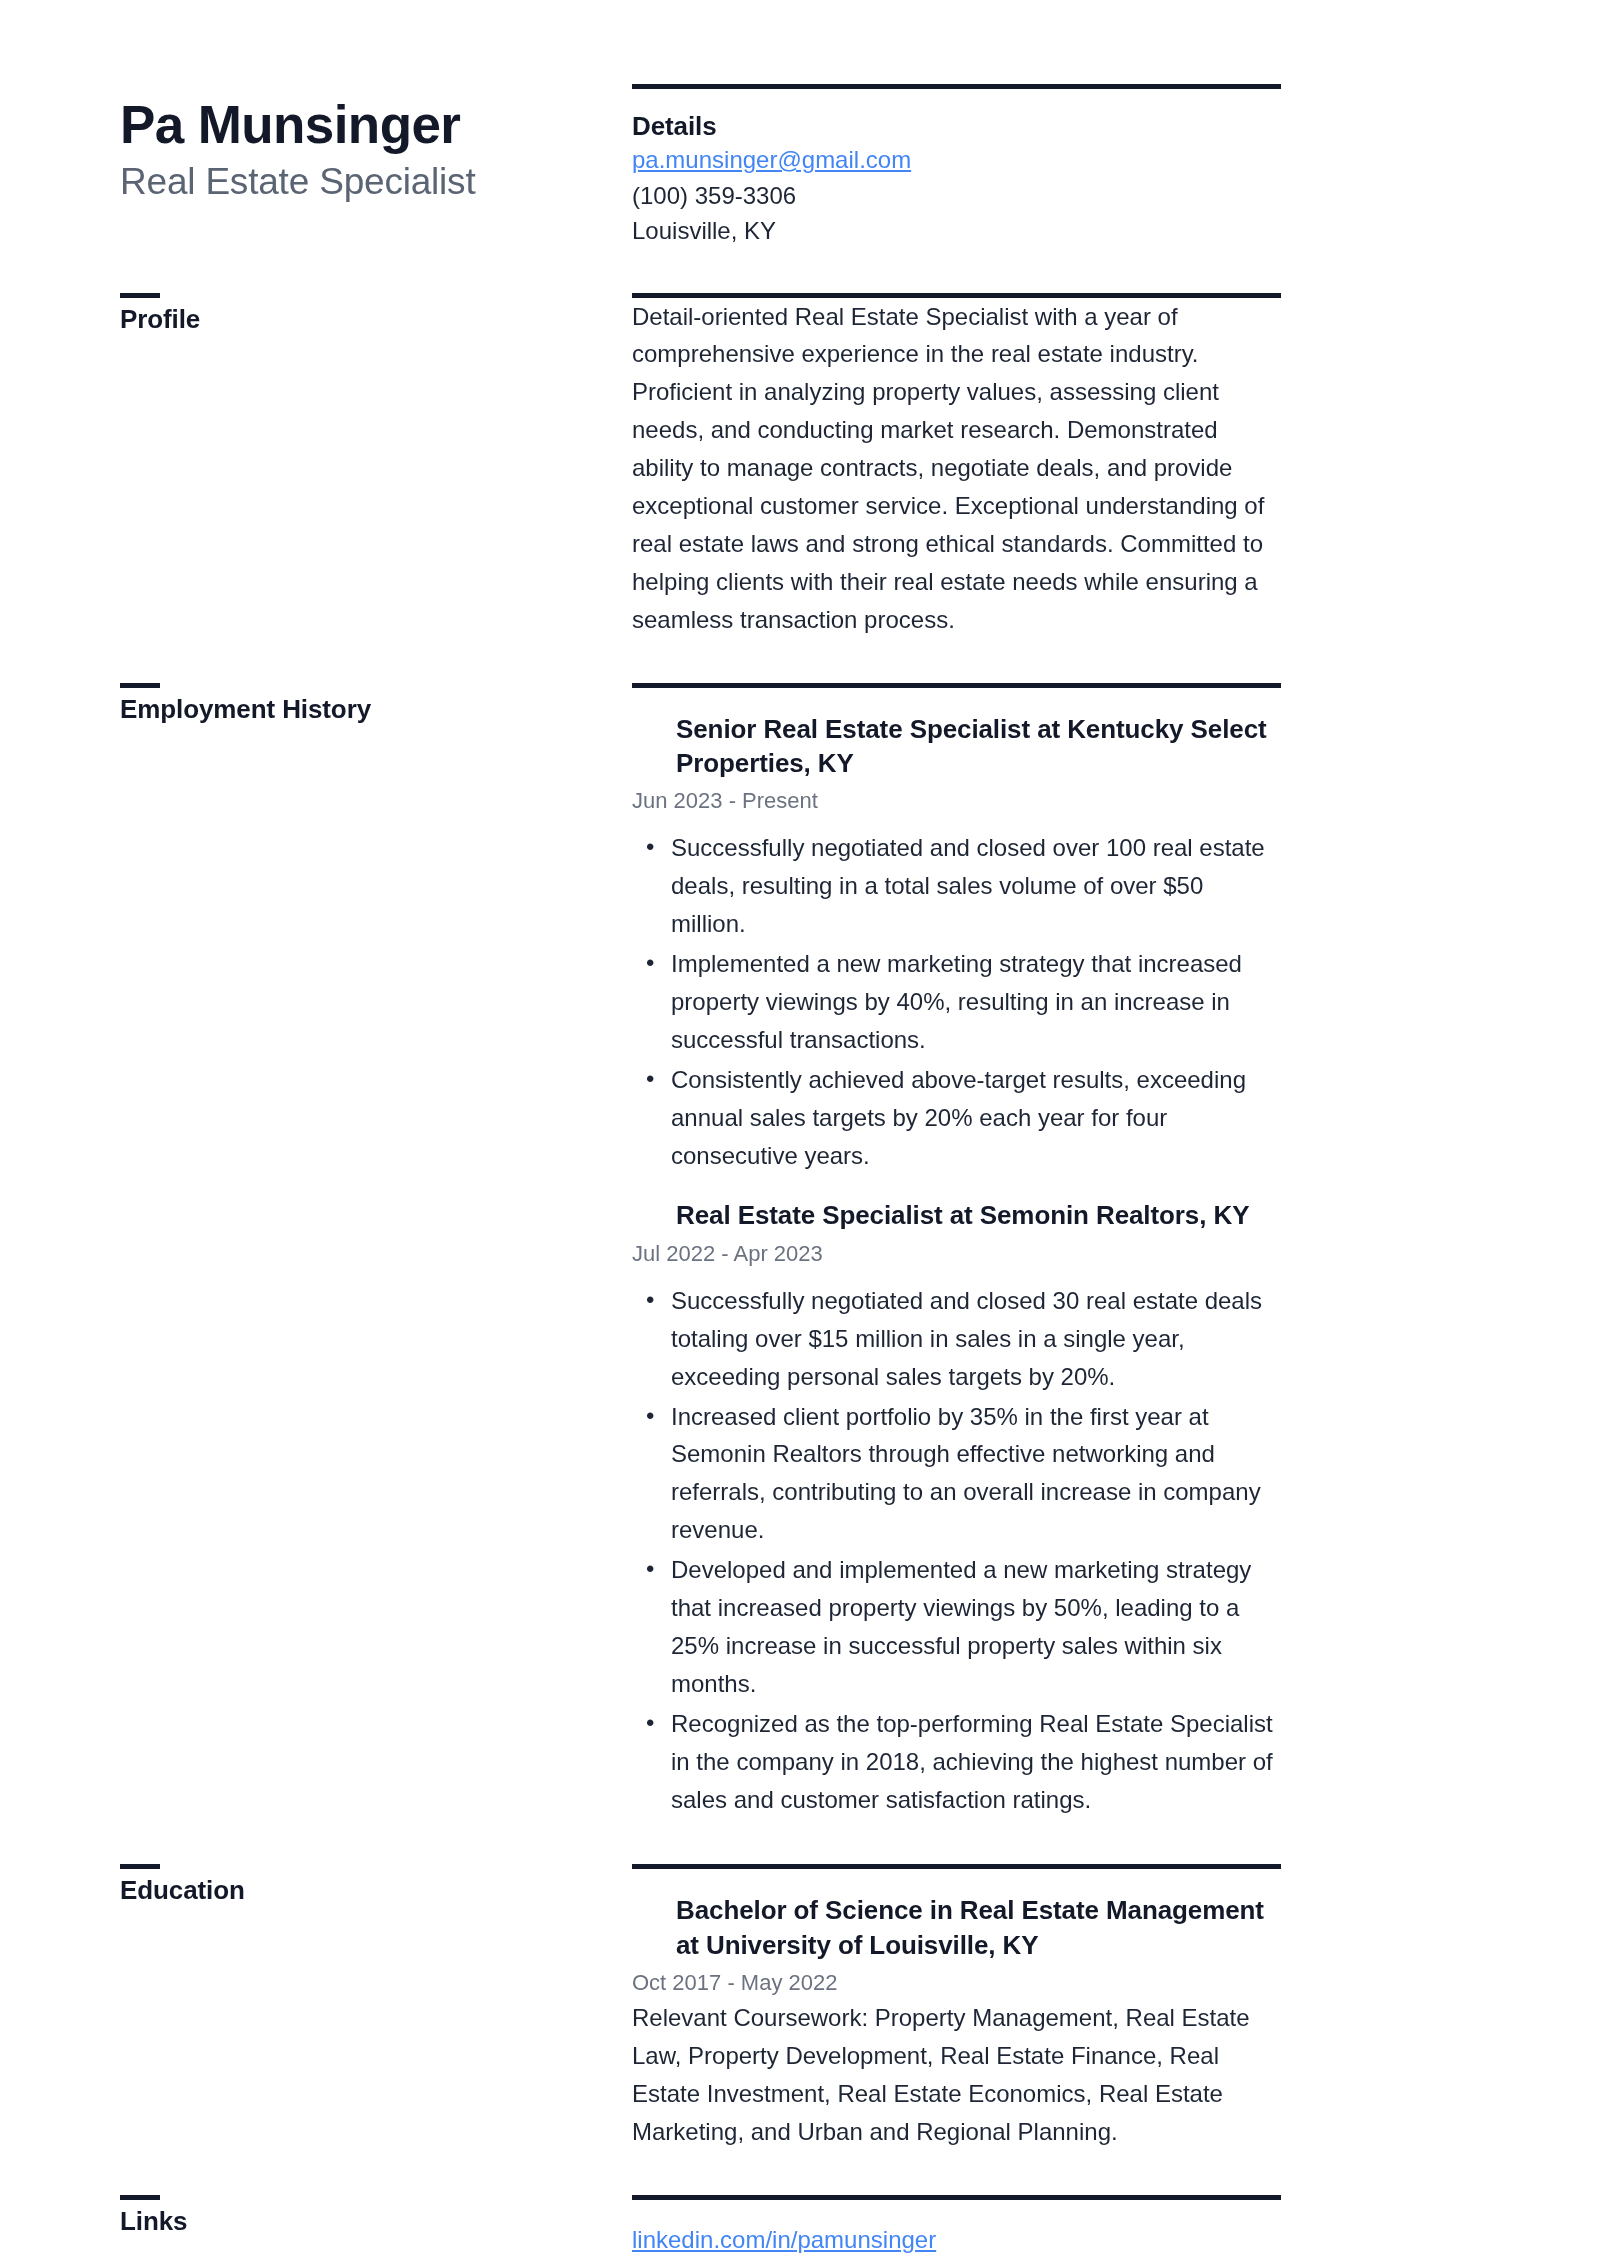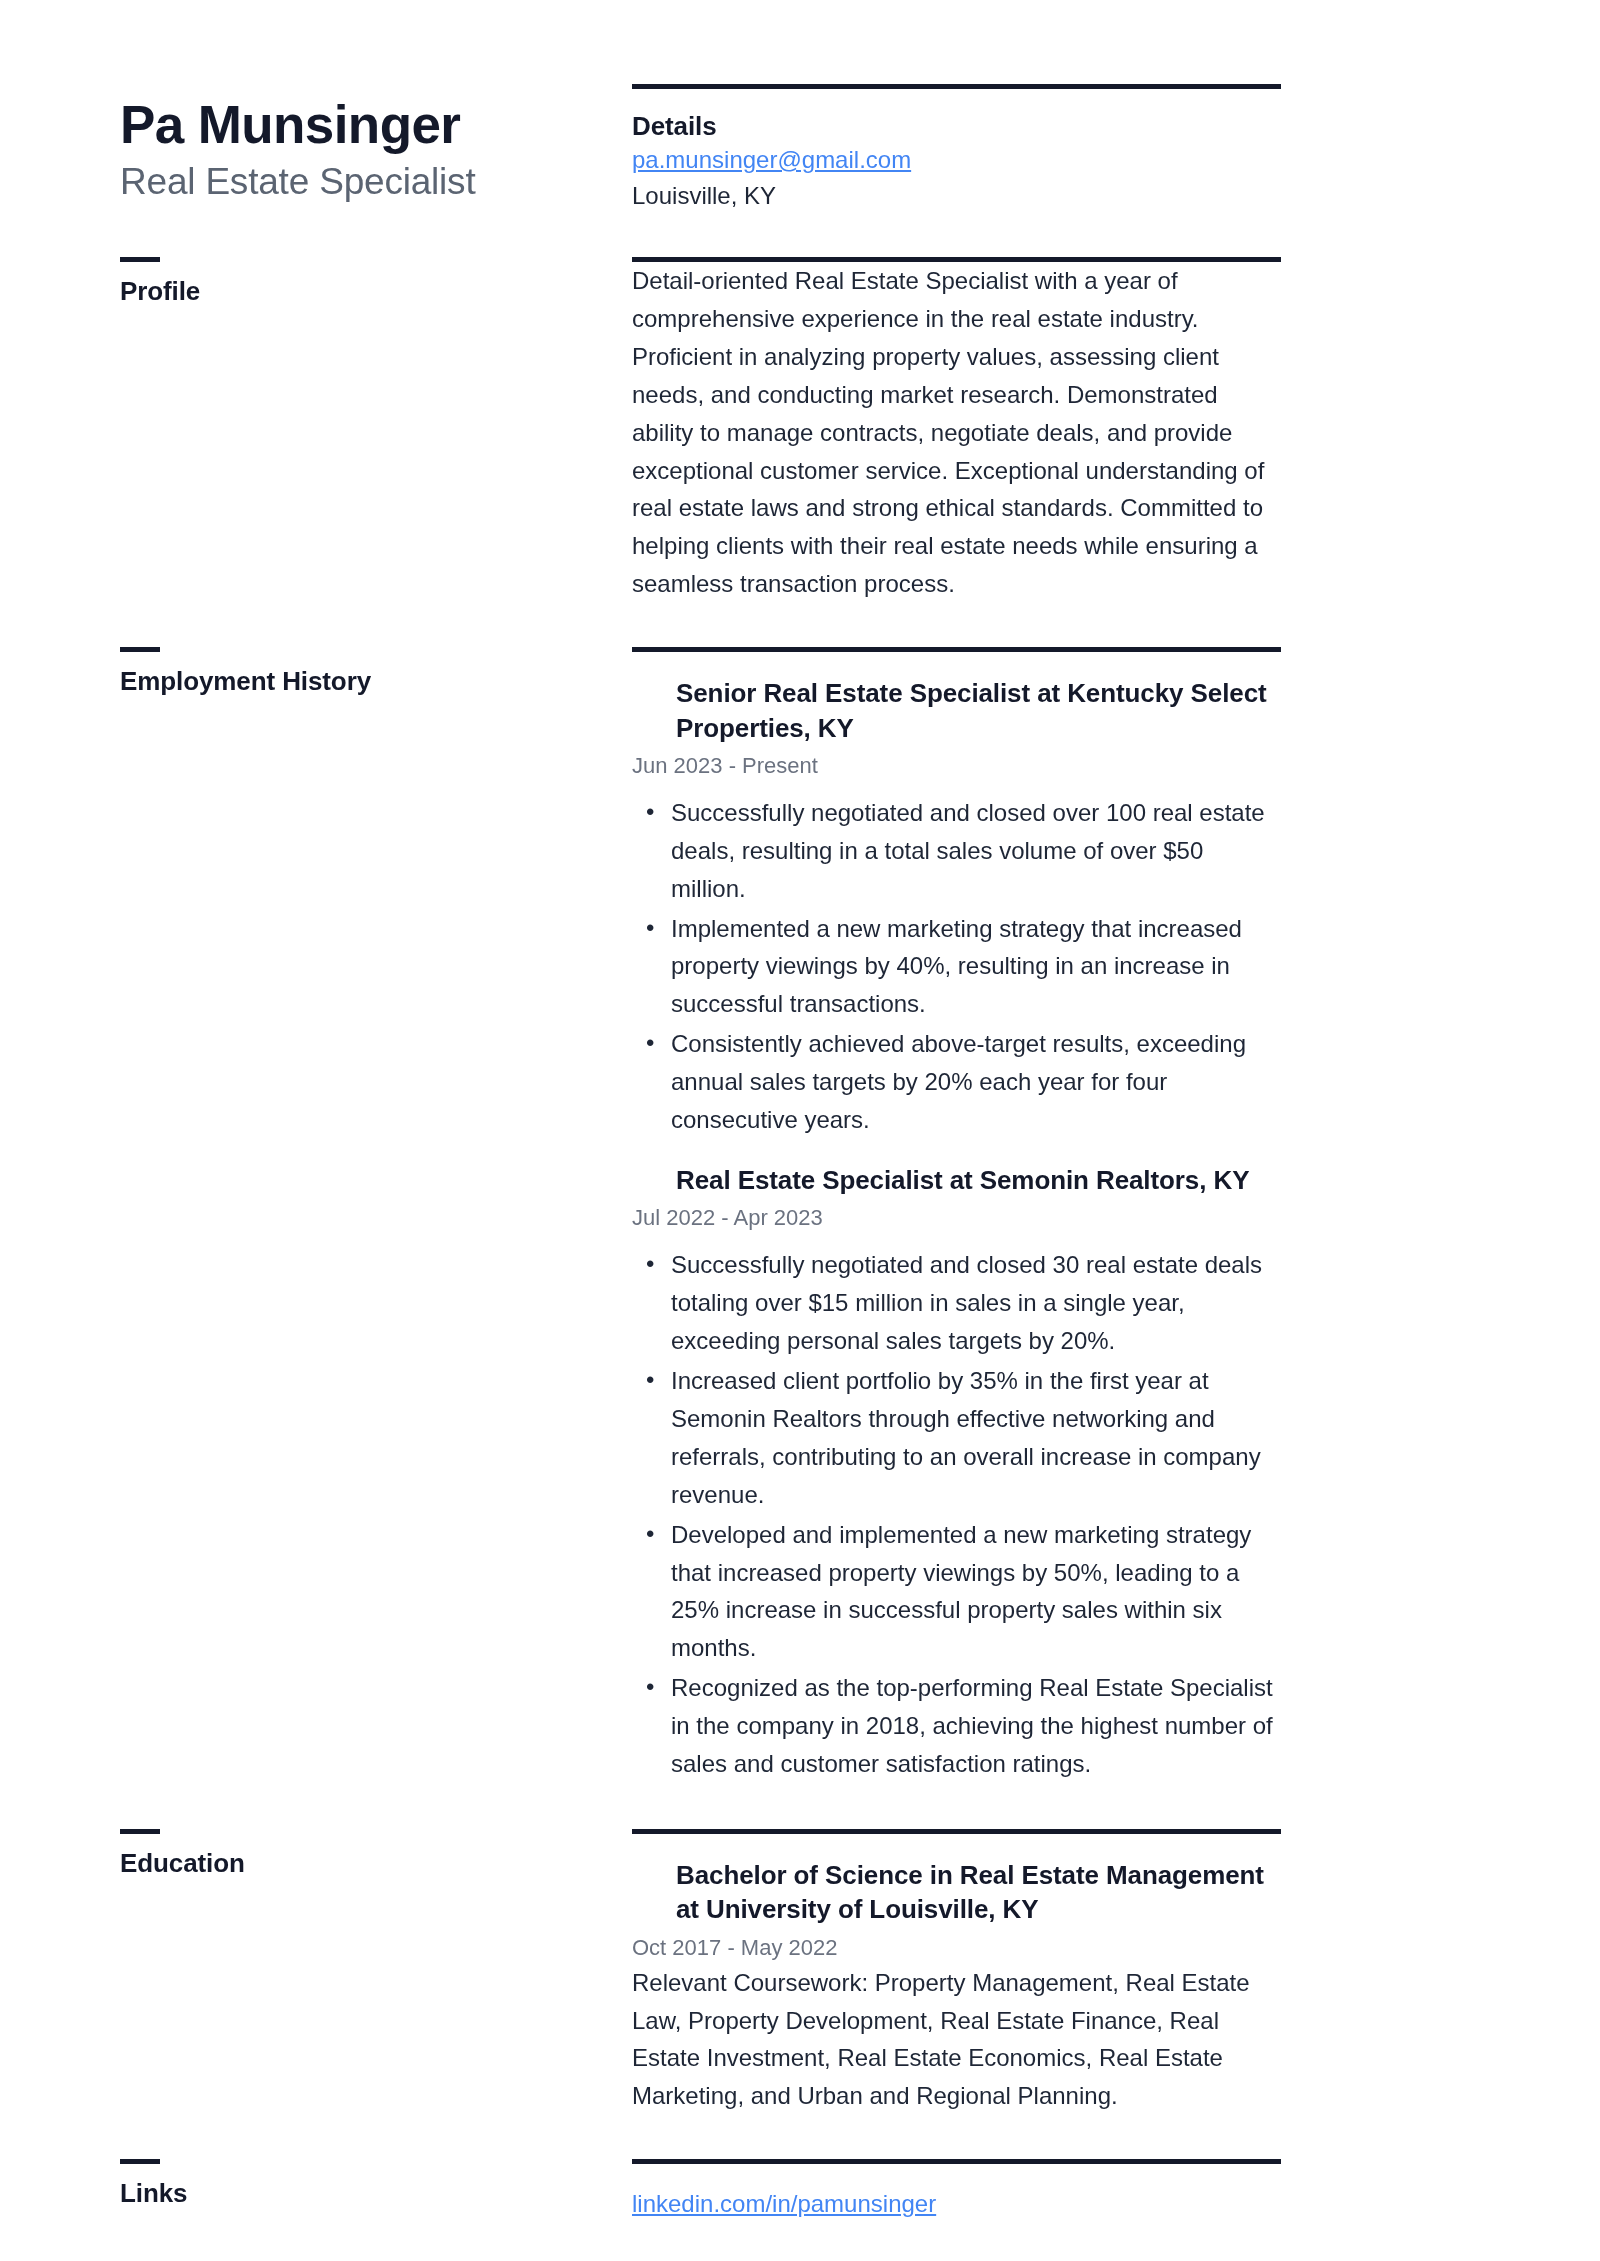--- a/index.html
+++ b/index.html
@@ -77,21 +77,21 @@
   }
   .sec-right {
     flex: 1;
     min-width: 0;
   }
   .sec-heading {
     font-size: 26px;
     font-weight: bold;
     color: #14192a;
     letter-spacing: -0.1px;
-    margin-top: 14px;
+    margin-top: 6px;
   }
 
   
   .sub-heading {
     font-size: 26px;
     font-weight: bold;
     color: #14192a;
     margin-top: 24px;
     line-height: 1.32;
     letter-spacing: -0.1px;
@@ -162,20 +162,21 @@
   <div class="header-row">
     <div class="header-left">
       <div class="name">Pa Munsinger</div>
       <div class="job-title">Real Estate Specialist</div>
     </div>
 
     <div class="header-right">
       <div class="rule"></div>
       <div class="details-heading">Details</div>
       <a class="link" href="#">pa.munsinger@gmail.com</a>
+      <div class="contact-line">(100) 359-3306</div>
       <div class="contact-line">Louisville, KY</div>
     </div>
   </div>
 
   <div class="spacer-md"></div>
 
   <div class="section">
     <div class="sec-left">
       <div class="dash"></div>
       <div class="sec-heading">Profile</div>

